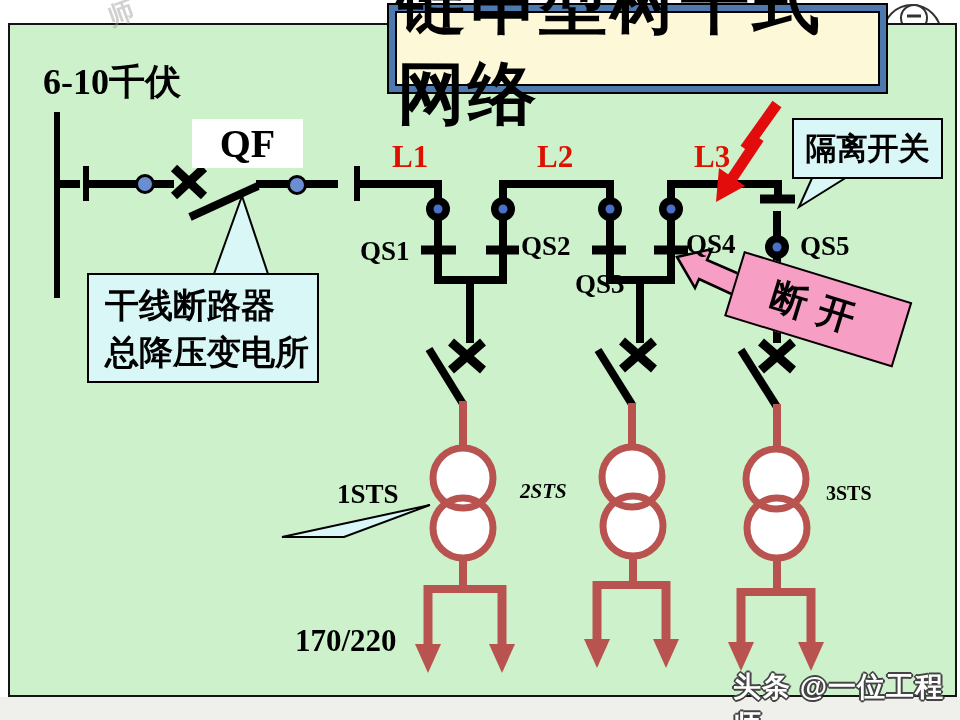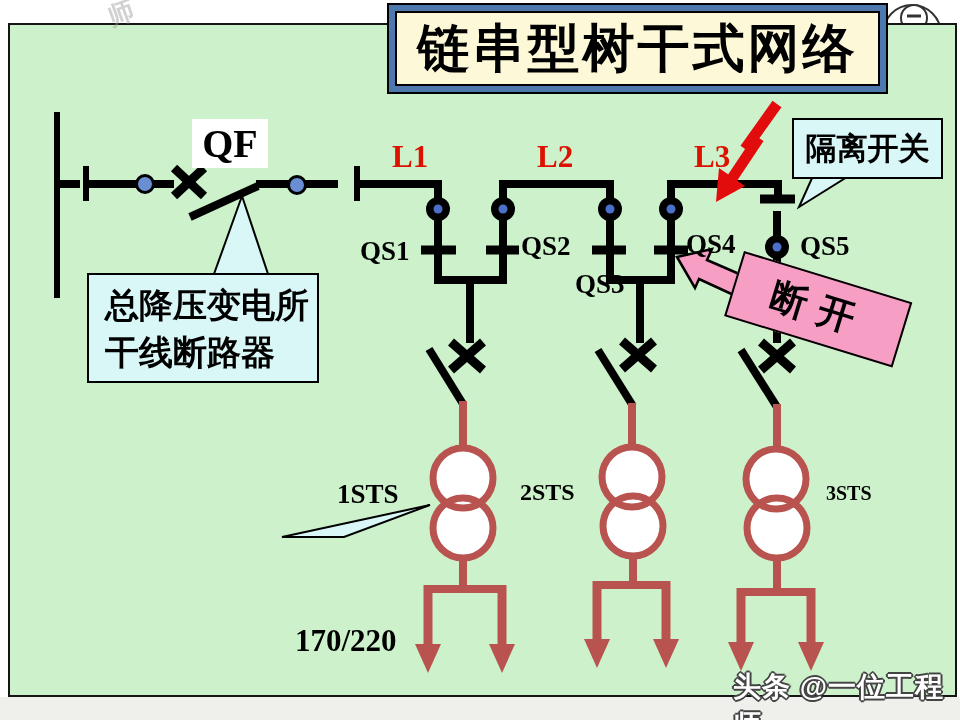--- a/index.html
+++ b/index.html
@@ -30,22 +30,22 @@
   .pink-arrow { fill:var(--pink,#f79ec4); stroke:#000; stroke-width:2.5; }
   .co-tri { fill:var(--callout-fill,#d9f7f7); stroke:#000; stroke-width:2; }
 
   
   .lbl { position:absolute; font-weight:bold; white-space:nowrap; }
   .red-lbl { color:var(--line-red,#dd1100); }
   .title-frame { position:absolute; left:387px; top:3px; width:501px; height:91px;
                  background:var(--title-frame,#4d79ae); border:2px solid #000; box-sizing:border-box; padding:6px; }
   .title-inner { width:100%; height:100%; background:var(--title-fill,#fdf9d8); border:2px solid #000;
                  box-sizing:border-box; display:flex; align-items:center; justify-content:center;
-                 font-size:52px; font-weight:bold; letter-spacing:3px; }
-  .qf-box { position:absolute; left:192px; top:119px; width:76px; height:49px; background:#fff;
+                 font-size:68px; font-weight:bold; letter-spacing:3px; }
+  .qf-box { position:absolute; left:192px; top:119px; width:111px; height:49px; background:#fff;
             display:flex; align-items:center; justify-content:center; font-size:40px; font-weight:bold; }
   .co { position:absolute; background:var(--callout-fill,#d9f7f7); border:2px solid #000; box-sizing:border-box; }
   .co-iso { left:792px; top:118px; width:151px; height:61px; display:flex; align-items:center;
             justify-content:center; font-size:31px; font-weight:bold; }
   .co-mb  { left:87px; top:273px; width:232px; height:110px; font-size:34px; font-weight:bold;
             padding:7px 0 0 16px; line-height:47px; }
   .co-ws  { left:160px; top:535px; width:211px; height:53px; font-size:35px; font-weight:bold;
             padding-left:16px; line-height:49px; }
   .pink-box { position:absolute; left:744px; top:251px; width:176px; height:68px;
               background:var(--pink,#f79ec4); border:2px solid #000; box-sizing:border-box;
@@ -198,41 +198,42 @@
       <polygon class="co-tri" points="817,167 863,167 799,207"></polygon>
       <polygon class="co-tri" points="214,274 268,274 242,196"></polygon>
       <polygon class="co-tri" points="282,537 344,537 430,505"></polygon>
     </g>
   </svg>
 
   <div class="title-frame">
     <div class="title-inner">链串型树干式网络</div>
   </div>
 
+  <div class="lbl" style="left:43px; top:58px; font-size:36px;">6-10千伏</div>
   <div class="qf-box">QF</div>
 
   <div class="lbl red-lbl" style="left:392px; top:139px; font-size:31px;">L1</div>
   <div class="lbl red-lbl" style="left:537px; top:139px; font-size:31px;">L2</div>
   <div class="lbl red-lbl" style="left:662px; top:139px; font-size:31px;margin-left:32px;">L3</div>
 
   <div class="lbl" style="left:360px; top:236px; font-size:27px;">QS1</div>
   <div class="lbl" style="left:521px; top:231px; font-size:27px;">QS2</div>
   <div class="lbl" style="left:552px; top:269px; font-size:27px;margin-left:23px;">QS3</div>
   <div class="lbl" style="left:686px; top:229px; font-size:27px;">QS4</div>
   <div class="lbl" style="left:800px; top:231px; font-size:27px;">QS5</div>
 
   <div class="lbl" style="left:337px; top:479px; font-size:27px;">1STS</div>
-  <div class="lbl" style="left:520px; top:479px; font-size:24px;">2STS</div>
+  <div class="lbl" style="left:520px; top:479px; font-size:21px;font-style:italic;">2STS</div>
   <div class="lbl" style="left:826px; top:482px; font-size:20px;">3STS</div>
 
   <div class="lbl" style="left:295px; top:623px; font-size:31px;">170/220</div>
 
   <div class="co co-iso">隔离开关</div>
   <div class="co co-mb">
+    <div>干线断路器</div>
     <div>总降压变电所</div>
-    <div>干线断路器</div>
   </div>
 
   <div class="pink-box">断开</div>
 
   <div class="watermark">头条 @一位工程师</div>
 
 </div>
 
 </body></html>

